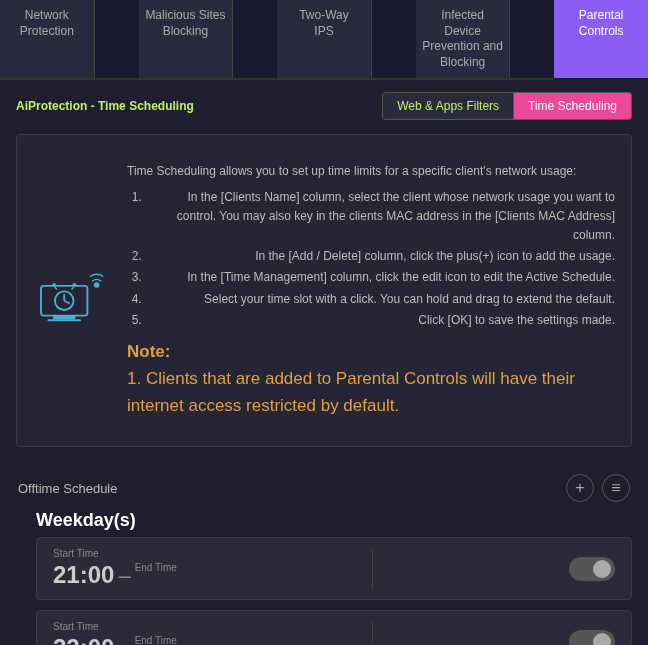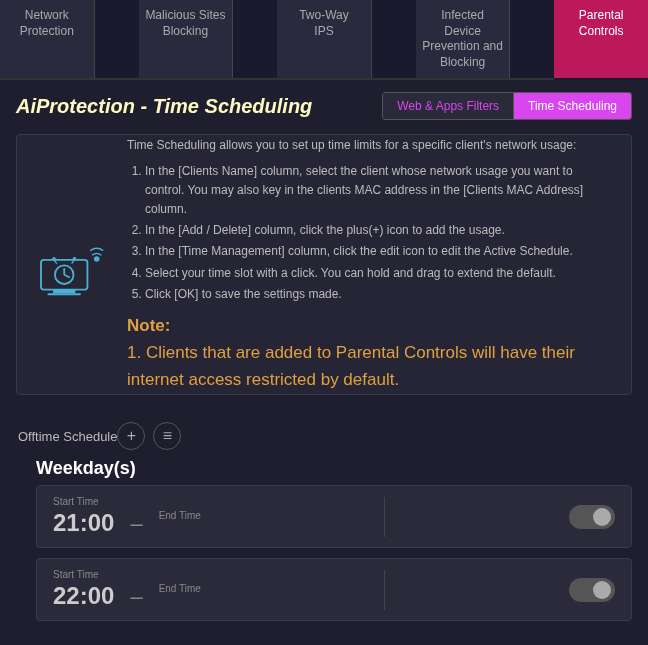--- a/index.html
+++ b/index.html
@@ -25,71 +25,70 @@
       text-align: center;
       font-size: 12px;
       color: #aaa;
       cursor: pointer;
       background: #2a2a3e;
       border-right: 1px solid #444;
       line-height: 1.3;
     }
     .tab:last-child { border-right: none; }
     .tab.active {
-      background: #be185d;
+      background: #8b5cf6;
       color: #fff;
       border-bottom: 2px solid #1a1a2e;
       margin-bottom: -2px;
     }
 
     
     .main {
       background: #1e1e2e;
       padding: 12px 16px;
     }
 
     
     .page-header {
       display: flex;
       justify-content: space-between;
       align-items: center;
       margin-bottom: 14px;
     }
     .page-title {
-      color: #fef9c3;
-      font-size: 20px;
-      font-weight: bold;
-      font-style: italic;
+      color: #bef264;
+      font-size: 12px;
+      font-weight: bold;
     }
     .sub-tabs {
       display: flex;
       border: 1px solid #555;
       border-radius: 3px;
       overflow: hidden;
     }
     .sub-tab {
       padding: 6px 14px;
       font-size: 12px;
-      color: #d946ef;
+      color: #bef264;
       background: #2a2a3a;
       cursor: pointer;
       border-right: 1px solid #555;
     }
     .sub-tab:last-child { border-right: none; }
     .sub-tab.active {
-      background: #d946ef;
+      background: #ec4899;
       color: #fff;
     }
 
     
     .info-section {
       background: #252535;
       border: 1px solid #3a3a4a;
       border-radius: 4px;
-      padding: 1px 16px;
+      padding: 27px 16px;
       margin-bottom: 14px;
       font-size: 12px;
       color: #bbb;
       line-height: 1.6;
       display: flex;
       gap: 14px;
     }
     .info-icon-area {
       flex-shrink: 0;
       width: 80px;
@@ -99,37 +98,39 @@
     }
     .clock-icon {
       width: 75px;
       height: 65px;
     }
     .info-text ol {
       padding-left: 18px;
     }
     .info-text li {
       margin-bottom: 2px;
+      text-align: right;
     }
     .note-section {
       margin-top: 8px;
       color: #e0a040;
       font-size: 17px;
     }
     .note-section .note-label {
       font-weight: bold;
       color: #e0a040;
     }
     .note-section .note-item {
       color: #e0a040;
     }
 
     
     .schedule-header {
       display: flex;
+      justify-content: space-between;
       align-items: center;
       margin-bottom: 8px;
       padding: 0 2px;
       margin-top: 27px;
     }
     .schedule-label {
       font-size: 13px;
       color: #bbb;
     }
     .schedule-actions {
@@ -166,21 +167,20 @@
       border: 1px solid #3a3a4a;
       border-radius: 4px;
       padding: 10px 16px;
       display: flex;
       align-items: center;
       justify-content: space-between;
     }
     .time-block {
       display: flex;
       align-items: center;
-      gap: 12px;
     }
     .time-entry {
       display: flex;
       flex-direction: column;
     }
     .time-label {
       font-size: 10px;
       color: #888;
       margin-bottom: 2px;
     }

